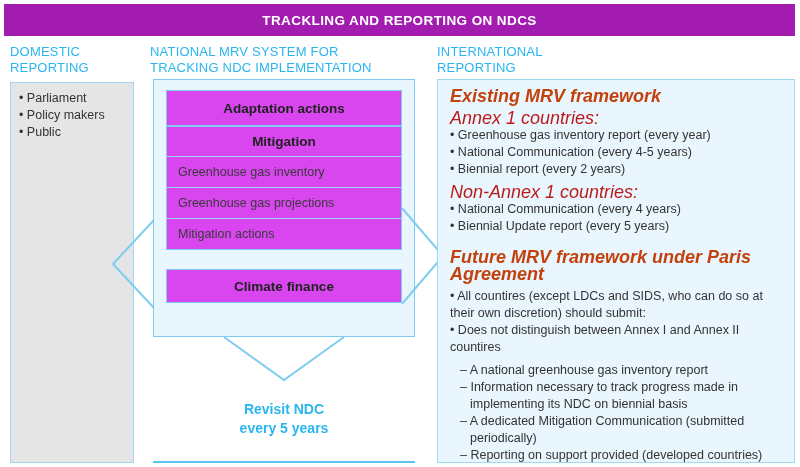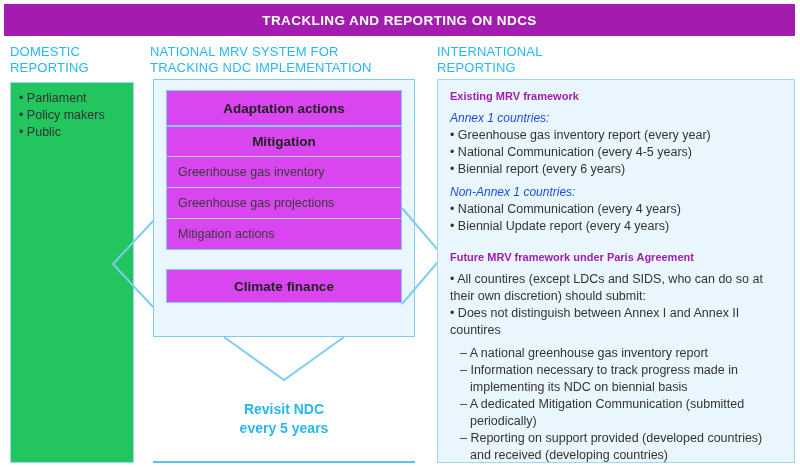--- a/index.html
+++ b/index.html
@@ -48,21 +48,21 @@
   #head-international { left: 437px; top: 44px; width: 358px; }
 
   
   #left-panel {
     position: absolute;
     left: 10px;
     top: 82px;
     width: 124px;
     height: 381px;
     box-sizing: border-box;
-    background: #22c55e;
+    background: #e5e5e5;
     border: 1px solid #9fd8f2;
     padding: 7px 8px;
   }
   #left-panel .bullet {
     font-size: 12.5px;
     line-height: 17px;
     color: #333333;
     white-space: nowrap;
   }
 
@@ -163,30 +163,31 @@
     left: 437px;
     top: 79px;
     width: 358px;
     height: 384px;
     box-sizing: border-box;
     background: #eaf6fd;
     border: 1px solid #9fd8f2;
     padding: 8px 12px;
   }
   .r-head {
-    font-size: 11px;
-    font-weight: bold;
-    color: #a21caf;
+    font-size: 18px;
+    font-weight: bold;
+    color: #c2410c;
     margin: 0 0 5px 0;
     line-height: 17px;
+    font-style: italic;
   }
   .r-sub {
-    font-size: 12px;
+    font-size: 18px;
     font-style: italic;
-    color: #1d4ed8;
+    color: #b91c1c;
     line-height: 17px;
   }
   .r-bullet {
     font-size: 12.5px;
     color: #333333;
     line-height: 17px;
   }
   .r-dash {
     font-size: 12.5px;
     color: #333333;
@@ -245,27 +246,27 @@
 <svg class="chev" style="left:400px; top:206px;" width="46" height="100" viewBox="0 0 46 100">
   <polyline points="2,2 43,50 2,98" fill="none" stroke="#7ecdf0" stroke-width="2"></polyline>
 </svg>
 
 <div id="right-panel">
   <div class="r-head">Existing MRV framework</div>
 
   <div class="r-sub">Annex 1 countries:</div>
   <div class="r-bullet">• Greenhouse gas inventory report (every year)</div>
   <div class="r-bullet">• National Communication (every 4-5 years)</div>
-  <div class="r-bullet">• Biennial report (every 6 years)</div>
+  <div class="r-bullet">• Biennial report (every 2 years)</div>
 
   <div class="gap-sm"></div>
 
   <div class="r-sub">Non-Annex 1 countries:</div>
   <div class="r-bullet">• National Communication (every 4 years)</div>
-  <div class="r-bullet">• Biennial Update report (every 4 years)</div>
+  <div class="r-bullet">• Biennial Update report (every 5 years)</div>
 
   <div class="gap-md"></div>
 
   <div class="r-head">Future MRV framework under Paris Agreement</div>
   <div class="r-bullet">• All countires (except LDCs and SIDS, who can do so at their own discretion) should submit:</div>
   <div class="r-bullet">• Does not distinguish between Annex I and Annex II countires</div>
 
   <div class="gap-sm"></div>
 
   <div class="r-dash">– A national greenhouse gas inventory report</div>

